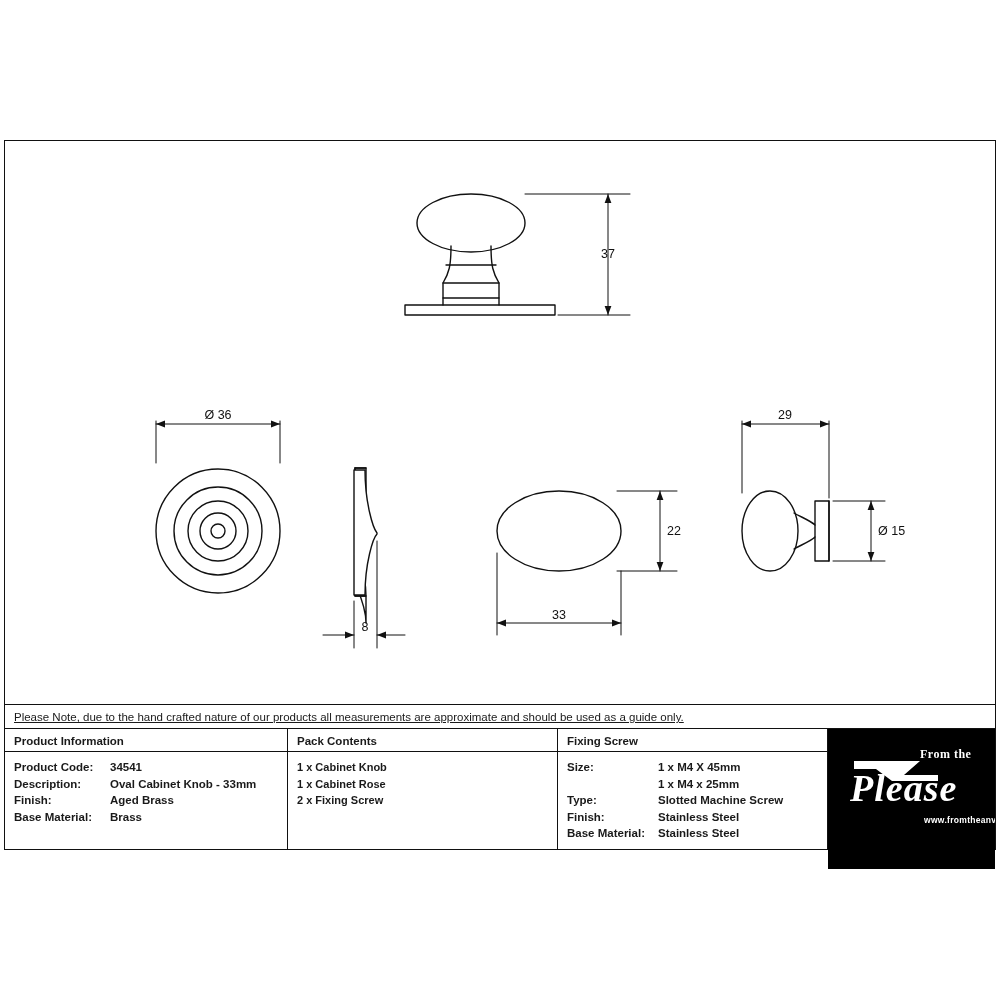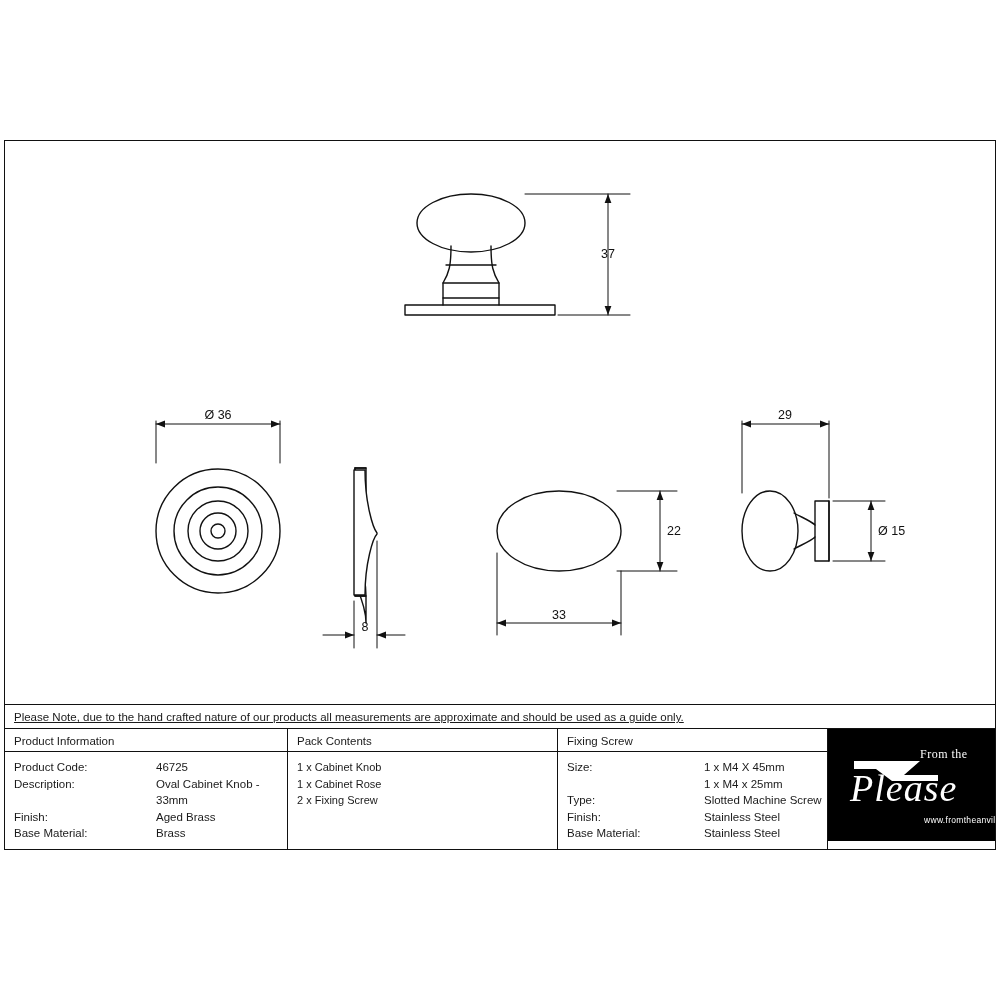--- a/index.html
+++ b/index.html
@@ -56,20 +56,21 @@
     left: 0;
     top: 588px;
     width: 990px;
     height: 120px;
     display: flex;
   }
   .info-col {
     box-sizing: border-box;
     border-right: 1px solid #111111;
     position: relative;
+    font-weight: bold;
   }
   .col-a { width: 283px; }
   .col-b { width: 270px; }
   .col-c { width: 270px; }
   .col-d { width: 167px; border-right: none; }
   .col-title {
     font-size: 11.5px;
     padding: 6px 0 0 9px;
     height: 22px;
     box-sizing: border-box;
@@ -79,36 +80,35 @@
     height: 0;
     margin: 0;
   }
   .kv {
     padding: 7px 0 0 9px;
     font-size: 11.5px;
   }
   .kv .line {
     display: flex;
     line-height: 16.5px;
-    gap: 46px;
   }
   .kv .k { width: 96px; flex: none; }
   .kv .v { flex: 1; }
   .plain-list {
     padding: 7px 0 0 9px;
     font-size: 11px;
     line-height: 16.5px;
   }
   .kv2 .k { width: 91px; }
   .logo-box {
     position: absolute;
     left: 0;
     top: 0;
     width: 167px;
-    height: 112px;
+    height: 140px;
     background: #000000;
     color: #ffffff;
     overflow: hidden;
   }
   .logo-from {
     position: absolute;
     left: 92px;
     top: 18px;
     font-family: "Liberation Serif", serif;
     font-size: 12px;
@@ -263,21 +263,21 @@
   <div class="note-bar">Please Note, due to the hand crafted nature of our products all measurements are approximate and should be used as a guide only.</div>
 
   <div class="info-row">
 
     <div class="info-col col-a">
       <div class="col-title">Product Information</div>
       <div class="col-divider"></div>
       <div class="kv">
         <div class="line">
           <span class="k">Product Code:</span>
-          <span class="v">46725</span>
+          <span class="v">34541</span>
         </div>
         <div class="line">
           <span class="k">Description:</span>
           <span class="v">Oval Cabinet Knob - 33mm</span>
         </div>
         <div class="line">
           <span class="k">Finish:</span>
           <span class="v">Aged Brass</span>
         </div>
         <div class="line">

